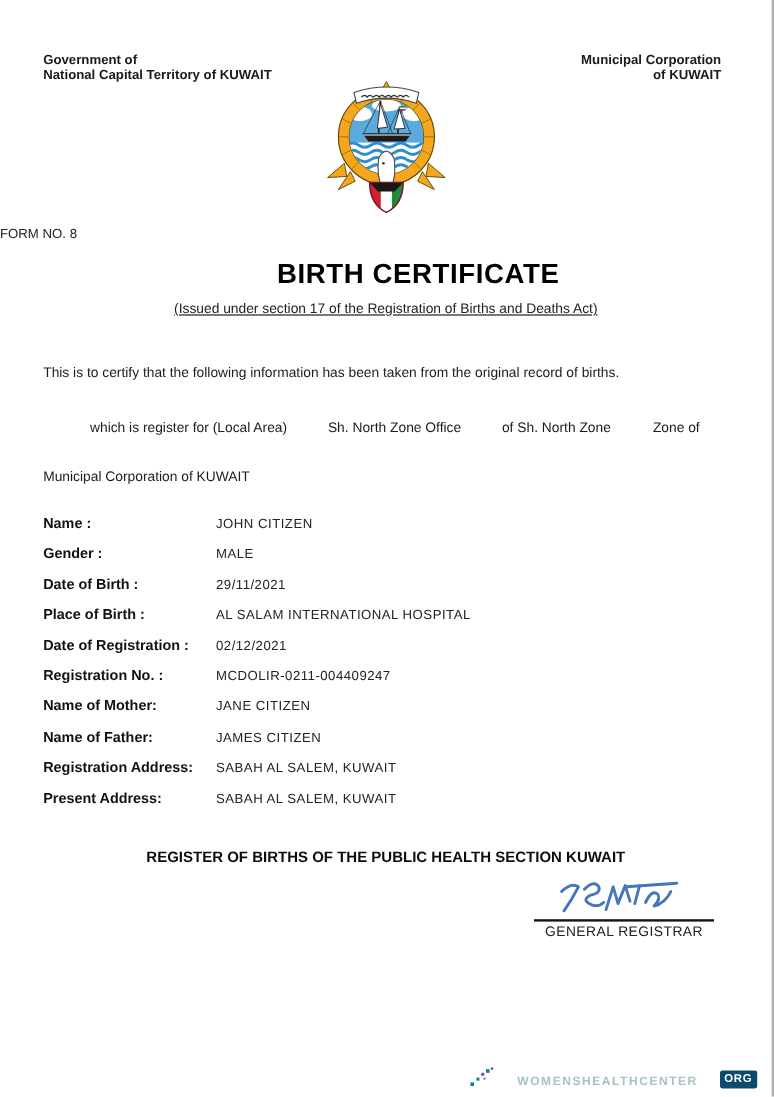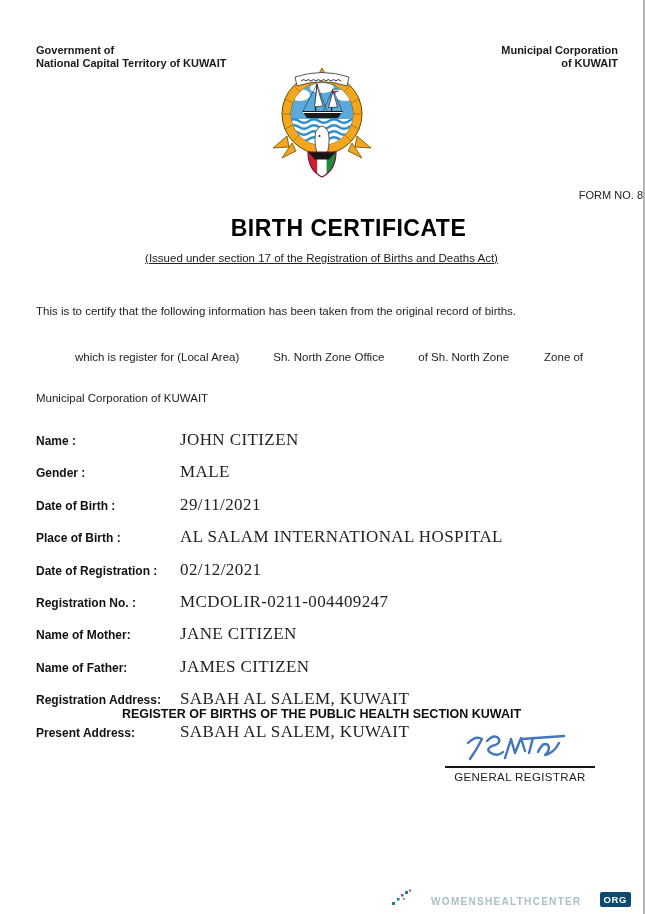--- a/index.html
+++ b/index.html
@@ -2,39 +2,39 @@
 <html><head>
 <meta charset="utf-8">
 <style>
   html,body { margin:0; padding:0; background:#ffffff; }
   .page {
     position:relative; width:645px; height:914px; background:#ffffff;
     font-family:"Liberation Sans", sans-serif; color:#1c1c1c;
     border-right:2px solid #b5b5b5; box-sizing:border-box; overflow:hidden;
   }
   .header-row {
-    position:absolute; top:44px; left:36px; right:25px;
+    position:absolute; top:44px; left:36px; right:42px;
     display:flex; justify-content:space-between;
     font-weight:bold; font-size:11px; line-height:13px; color:#1a1a1a;
   }
   .header-right { text-align:right; }
   .emblem-wrap { position:absolute; top:64px; left:50%; transform:translateX(-50%); width:110px; height:122px; }
-  .form-no { position:absolute; top:189px; left:0; width:100%; text-align:right; font-size:11px; color:#222; }
+  .form-no { position:absolute; top:189px; left:0; width:100%; text-align:left; font-size:11px; color:#222; }
   .doc-title { position:absolute; top:215px; left:0; width:100%; text-align:center; font-size:23px; font-weight:bold; letter-spacing:0.5px; color:#000;padding-left:27px; }
   .doc-subtitle { position:absolute; top:252px; left:0; width:100%; text-align:center; font-size:11.5px; color:#222;text-decoration:underline; }
   .certify-line { position:absolute; top:305px; left:36px; right:30px; font-size:11.5px; color:#1c1c1c; }
   .register-line { position:absolute; top:351px; left:50px; right:20px; font-size:11.5px; white-space:nowrap; color:#1c1c1c;margin-left:25px; }
   .register-line .seg-office { margin-left:34px; }
   .register-line .seg-zone { margin-left:34px; }
   .register-line .seg-zoneof { margin-left:35px; }
   .register-line2 { position:absolute; top:392px; left:36px; font-size:11.5px; color:#1c1c1c; }
   .fields { position:absolute; top:430px; left:36px; right:36px; }
   .field-row { display:flex; align-items:baseline; margin-bottom:12.4px; }
   .field-label { width:144px; flex:0 0 144px; font-weight:bold; font-size:12px; line-height:13px; color:#111; }
-  .field-value { font-family:Liberation Serif, serif; font-size:17px; letter-spacing:0.4px; color:#222; }
+  .field-value { font-family:Liberation Sans, sans-serif; font-size:11px; letter-spacing:0.4px; color:#222; }
   .footer-heading { position:absolute; top:707px; left:0; width:100%; text-align:center; font-weight:bold; font-size:12.5px; color:#0d0d0d; }
   .sig-block { position:absolute; top:731px; right:48px; width:150px; text-align:center; }
   .sig-svg { display:block; margin:0 auto 0 auto; }
   .sig-line { border-top:2px solid #151515; margin-top:1px; }
   .sig-label { font-size:11.5px; letter-spacing:0.4px; margin-top:3px; color:#222; }
   .watermark { position:absolute; right:12px; bottom:7px; display:flex; align-items:flex-end; gap:18px;margin-top:24px; }
   .wm-dots { display:block; }
   .wm-site { font-size:10px; letter-spacing:1.3px; color:#a9c0c6; font-weight:bold; }
   .wm-org-badge { background:#0c4a6e; color:#ffffff; font-size:9.5px; font-weight:bold; padding:2px 4px 2px 4px; border-radius:2px; letter-spacing:0.6px; }
 </style>

